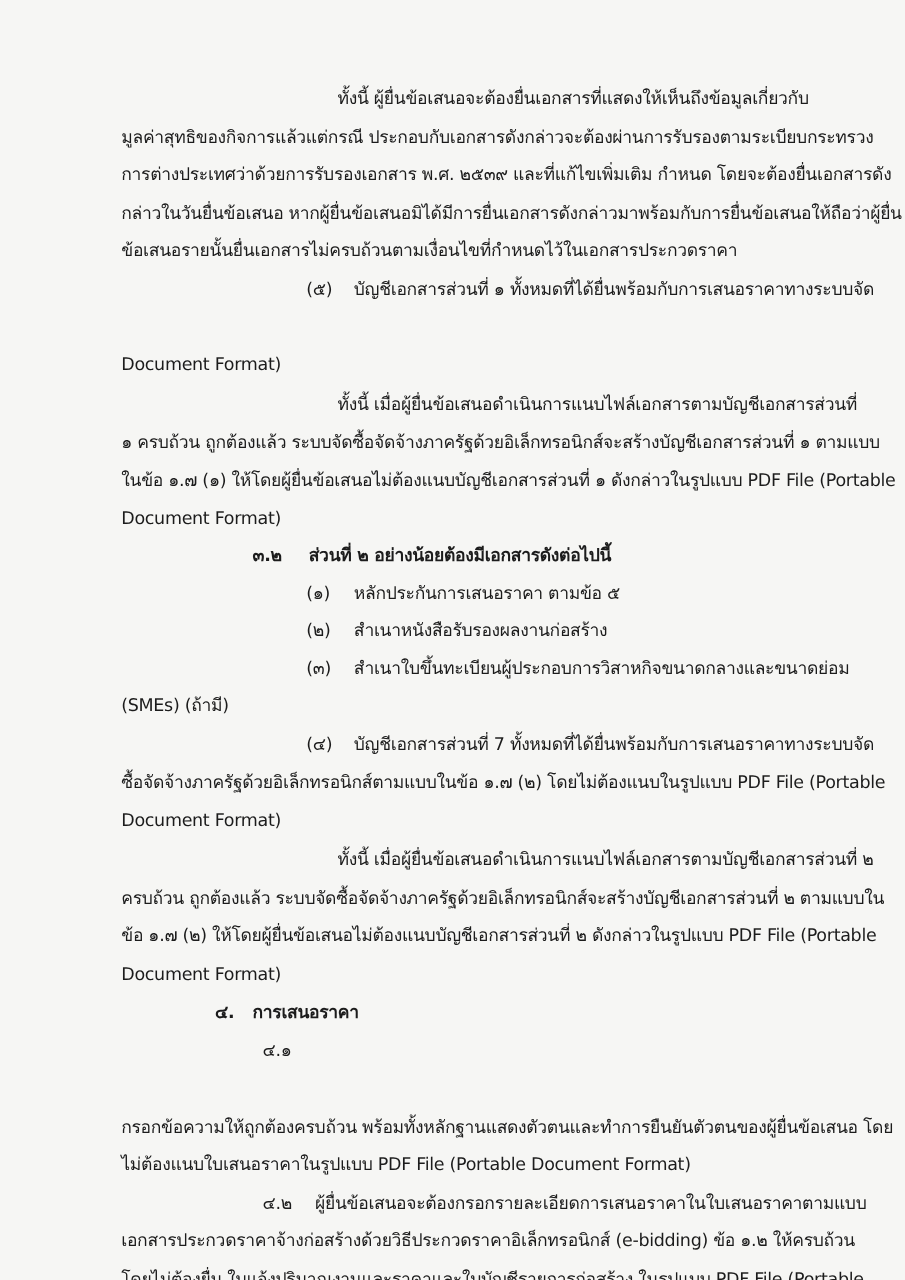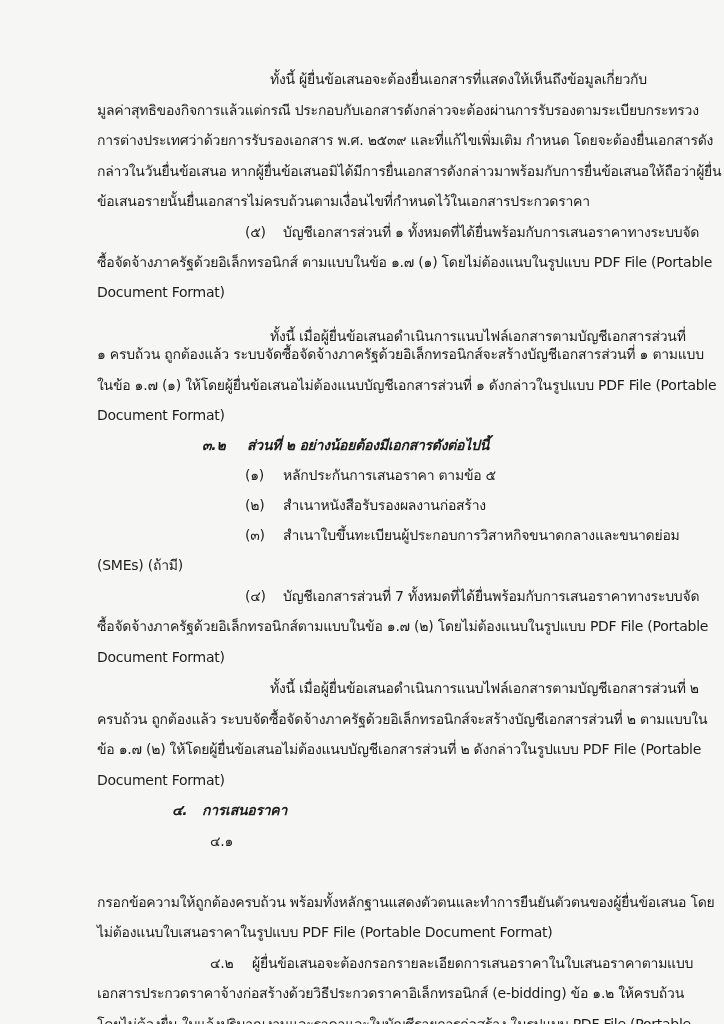--- a/index.html
+++ b/index.html
@@ -7,43 +7,42 @@
     width: 724px; height: 1024px; overflow: hidden;
     background: #f4f4f2;
     font-family: "DejaVu Sans", sans-serif;
     color: #1c1c1c;
   }
   .line {
     position: absolute; left: 97px; right: 82px;
     font-size: 12.5px; line-height: 16px; white-space: nowrap;
     letter-spacing: -0.25px;
   }
-  .bold { font-weight: bold; font-style: italic; }
+  .bold { font-weight: bold; }
 </style>
 </head>
 <body>
 
 <style>
   .page2 { position: relative; width: 724px; height: 1024px; background: #f6f6f4; }
   .page2 .line { font-size: 14px; }
 </style>
 
 <div class="page2">
   <div class="line" style="top:71px;left:270px">ทั้งนี้ ผู้ยื่นข้อเสนอจะต้องยื่นเอกสารที่แสดงให้เห็นถึงข้อมูลเกี่ยวกับ</div>
   <div class="line" style="top:102px">มูลค่าสุทธิของกิจการแล้วแต่กรณี ประกอบกับเอกสารดังกล่าวจะต้องผ่านการรับรองตามระเบียบกระทรวง</div>
   <div class="line" style="top:132px">การต่างประเทศว่าด้วยการรับรองเอกสาร พ.ศ. ๒๕๓๙ และที่แก้ไขเพิ่มเติม กำหนด โดยจะต้องยื่นเอกสารดัง</div>
   <div class="line" style="top:193px">ข้อเสนอรายนั้นยื่นเอกสารไม่ครบถ้วนตามเงื่อนไขที่กำหนดไว้ในเอกสารประกวดราคา</div>
   <div class="line" style="top:163px">กล่าวในวันยื่นข้อเสนอ หากผู้ยื่นข้อเสนอมิได้มีการยื่นเอกสารดังกล่าวมาพร้อมกับการยื่นข้อเสนอให้ถือว่าผู้ยื่น</div>
 
   <div class="line" style="top:224px;left:245px">(๕)</div>
   <div class="line" style="top:224px;left:283px">บัญชีเอกสารส่วนที่ ๑ ทั้งหมดที่ได้ยื่นพร้อมกับการเสนอราคาทางระบบจัด</div>
-  <div class="line" style="top:254px">ซื้อจัดจ้างภาครัฐด้วยอิเล็กทรอนิกส์ ตามแบบในข้อ ๑.๗ (๑) โดยไม่ต้องแนบในรูปแบบ PDF File (Portable</div>
   <div class="line" style="top:284px">Document Format)</div>
 
-  <div class="line" style="top:328px;left:270px">ทั้งนี้ เมื่อผู้ยื่นข้อเสนอดำเนินการแนบไฟล์เอกสารตามบัญชีเอกสารส่วนที่</div>
+  <div class="line" style="top:316px;left:270px">ทั้งนี้ เมื่อผู้ยื่นข้อเสนอดำเนินการแนบไฟล์เอกสารตามบัญชีเอกสารส่วนที่</div>
   <div class="line" style="top:346px">๑ ครบถ้วน ถูกต้องแล้ว ระบบจัดซื้อจัดจ้างภาครัฐด้วยอิเล็กทรอนิกส์จะสร้างบัญชีเอกสารส่วนที่ ๑ ตามแบบ</div>
   <div class="line" style="top:377px">ในข้อ ๑.๗ (๑) ให้โดยผู้ยื่นข้อเสนอไม่ต้องแนบบัญชีเอกสารส่วนที่ ๑ ดังกล่าวในรูปแบบ PDF File (Portable</div>
   <div class="line" style="top:407px">Document Format)</div>
 
   <div class="line bold" style="top:437px;left:202px">๓.๒</div>
   <div class="line bold" style="top:437px;left:247px">ส่วนที่ ๒ อย่างน้อยต้องมีเอกสารดังต่อไปนี้</div>
   <div class="line" style="top:467px;left:245px">(๑)</div>
   <div class="line" style="top:467px;left:283px">หลักประกันการเสนอราคา ตามข้อ ๕</div>
   <div class="line" style="top:497px;left:245px">(๒)</div>
   <div class="line" style="top:497px;left:283px">สำเนาหนังสือรับรองผลงานก่อสร้าง</div>

